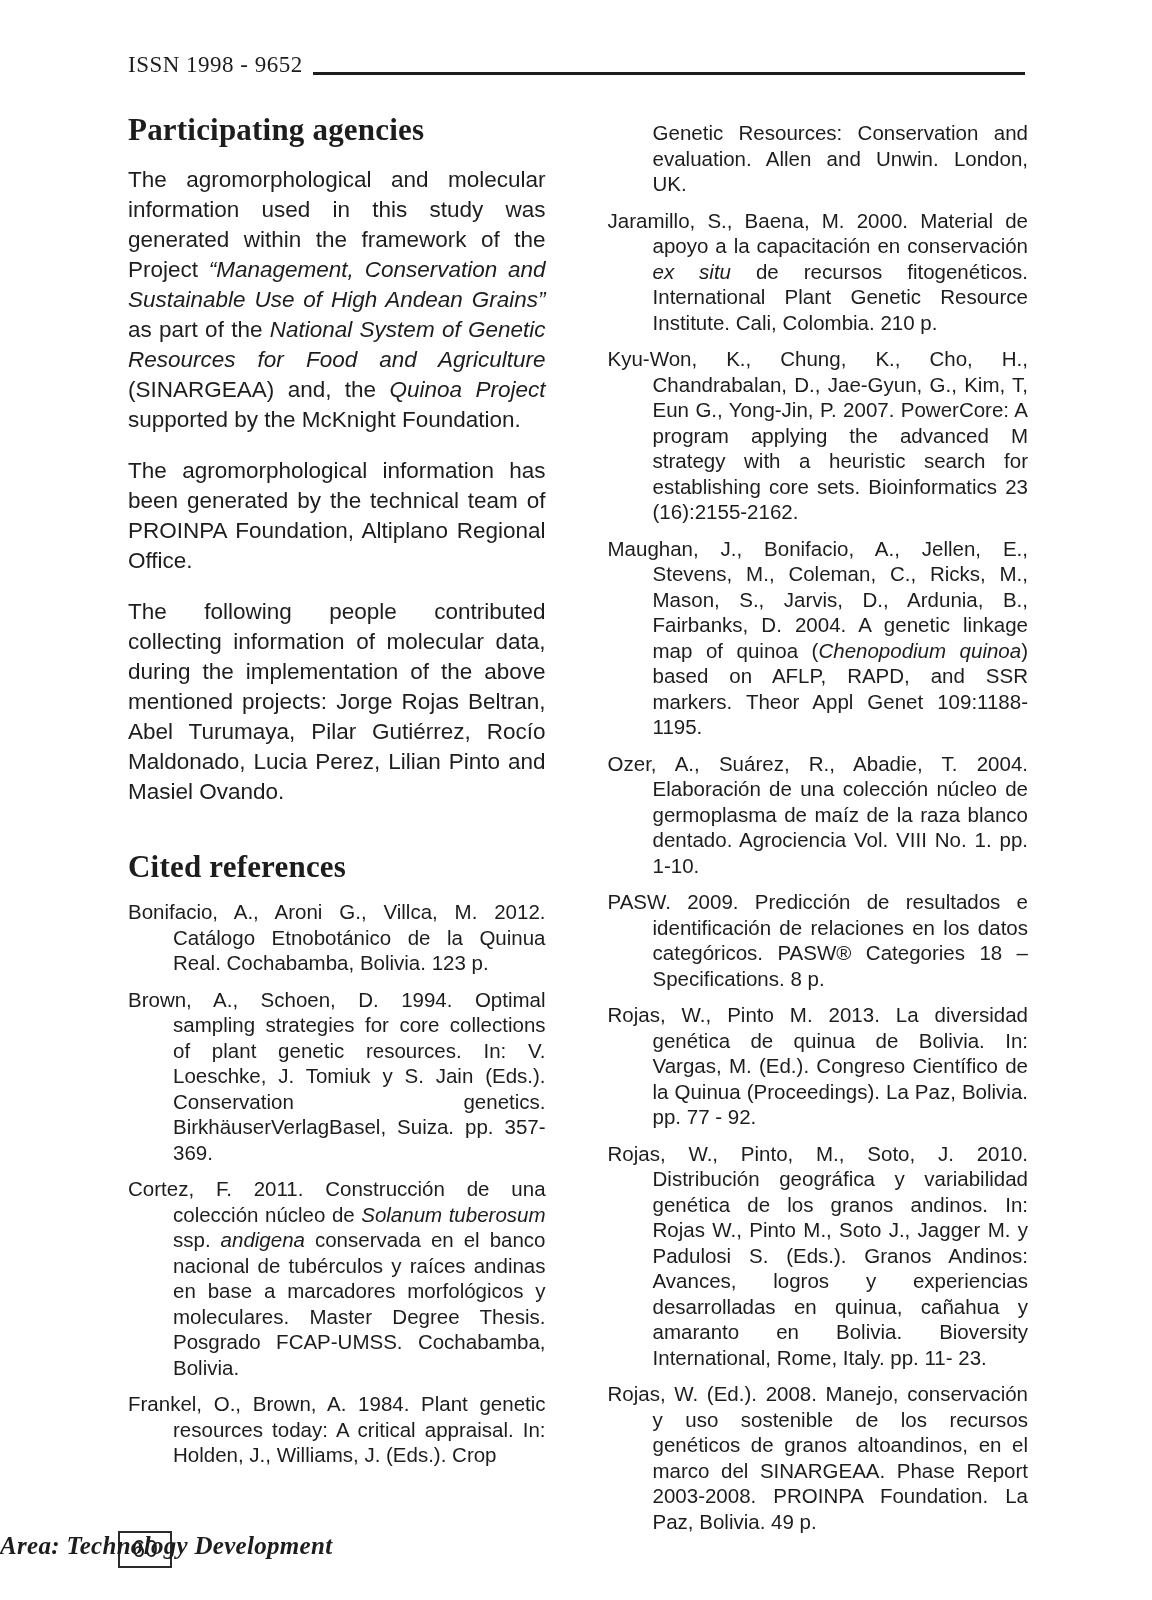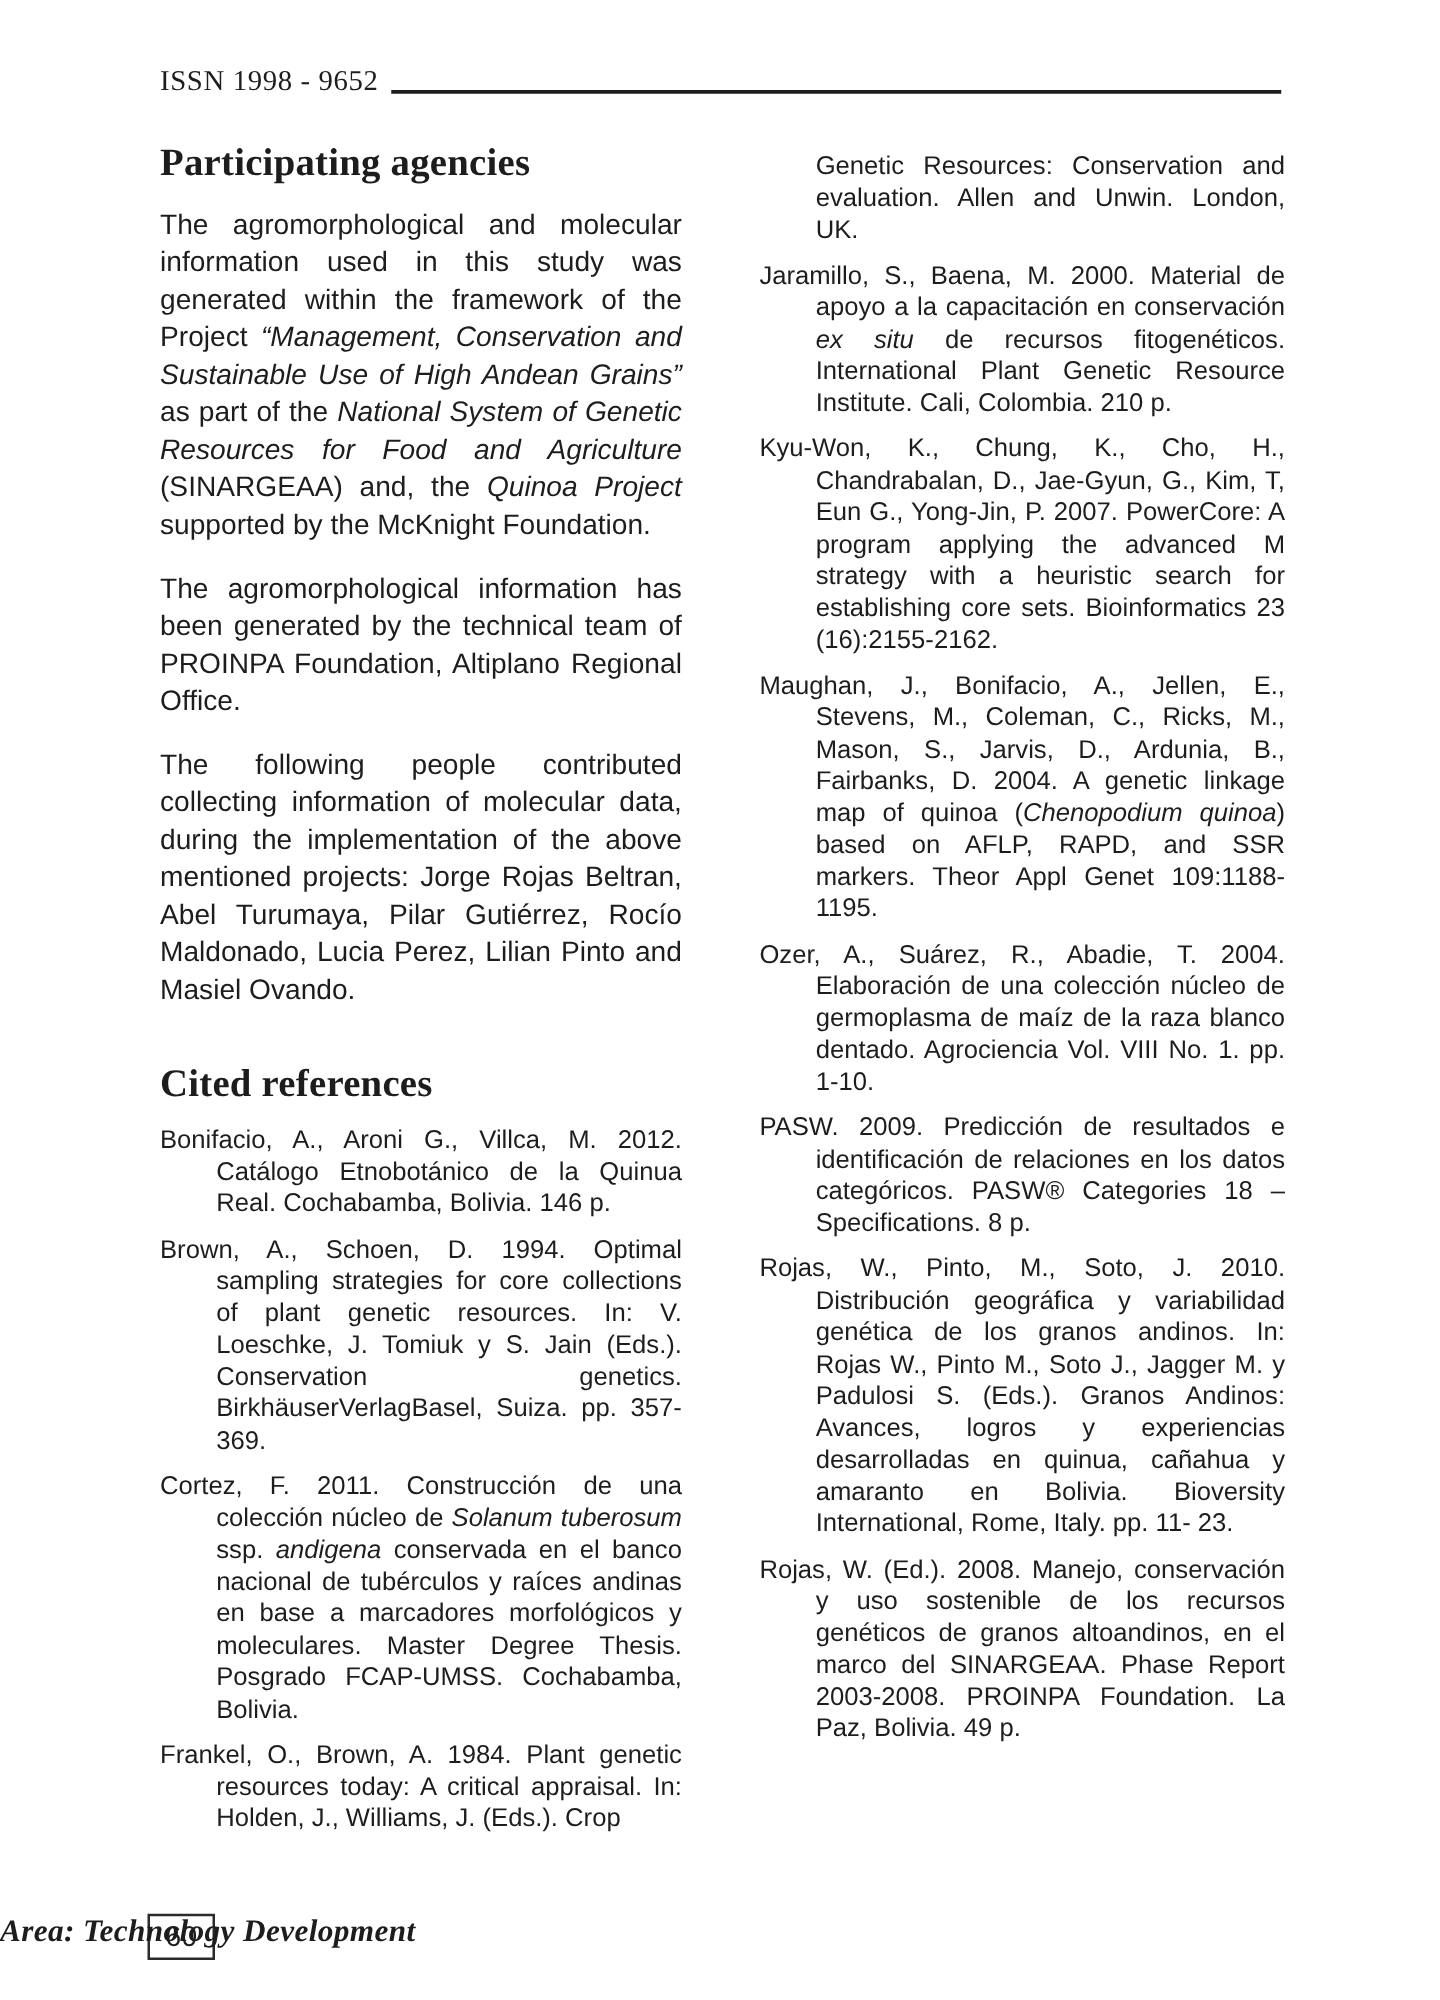--- a/index.html
+++ b/index.html
@@ -112,21 +112,21 @@
       <h1 class="sec-title">Participating agencies</h1>
 
       <p class="body-para"><span>The agromorphological and molecular information used in this study was generated within the framework of the Project </span><span class="it">“Management, Conservation and Sustainable Use of High Andean Grains”</span><span> as part of the </span><span class="it">National System of Genetic Resources for Food and Agriculture</span><span> (SINARGEAA) and, the </span><span class="it">Quinoa Project</span><span> supported by the McKnight Foundation.</span></p>
 
       <p class="body-para">The agromorphological information has been generated by the technical team of PROINPA Foundation, Altiplano Regional Office.</p>
 
       <p class="body-para">The following people contributed collecting information of molecular data, during the implementation of the above mentioned projects: Jorge Rojas Beltran, Abel Turumaya, Pilar Gutiérrez, Rocío Maldonado, Lucia Perez, Lilian Pinto and Masiel Ovando.</p>
 
       <h1 class="sec-title cited">Cited references</h1>
 
-      <p class="ref"><span>Bonifacio, A., Aroni G., Villca, M. 2012. Catálogo Etnobotánico de la Quinua Real. Cochabamba, Bolivia. 146 p.</span></p>
+      <p class="ref"><span>Bonifacio, A., Aroni G., Villca, M. 2012. Catálogo Etnobotánico de la Quinua Real. Cochabamba, Bolivia. 123 p.</span></p>
 
       <p class="ref"><span>Brown, A., Schoen, D. 1994. Optimal sampling strategies for core collections of plant genetic resources. In: V. Loeschke, J. Tomiuk y S. Jain (Eds.). Conservation genetics. BirkhäuserVerlagBasel, Suiza. pp. 357-369.</span></p>
 
       <p class="ref"><span>Cortez, F. 2011. Construcción de una colección núcleo de </span><span class="it">Solanum tuberosum</span><span> ssp. </span><span class="it">andigena</span><span> conservada en el banco nacional de tubérculos y raíces andinas en base a marcadores morfológicos y moleculares. Master Degree Thesis. Posgrado FCAP-UMSS. Cochabamba, Bolivia.</span></p>
 
       <p class="ref"><span>Frankel, O., Brown, A. 1984. Plant genetic resources today: A critical appraisal. In: Holden, J., Williams, J. (Eds.). Crop</span></p>
     </div>
 
     <div class="col-right">
       <p class="ref cont"><span>Genetic Resources: Conservation and evaluation. Allen and Unwin. London, UK.</span></p>
@@ -134,20 +134,21 @@
       <p class="ref"><span>Jaramillo, S., Baena, M. 2000. Material de apoyo a la capacitación en conservación </span><span class="it">ex situ</span><span> de recursos fitogenéticos. International Plant Genetic Resource Institute. Cali, Colombia. 210 p.</span></p>
 
       <p class="ref"><span>Kyu-Won, K., Chung, K., Cho, H., Chandrabalan, D., Jae-Gyun, G., Kim, T, Eun G., Yong-Jin, P. 2007. PowerCore: A program applying the advanced M strategy with a heuristic search for establishing core sets. Bioinformatics 23 (16):2155-2162.</span></p>
 
       <p class="ref"><span>Maughan, J., Bonifacio, A., Jellen, E., Stevens, M., Coleman, C., Ricks, M., Mason, S., Jarvis, D., Ardunia, B., Fairbanks, D. 2004. A genetic linkage map of quinoa (</span><span class="it">Chenopodium quinoa</span><span>) based on AFLP, RAPD, and SSR markers. Theor Appl Genet 109:1188-1195.</span></p>
 
       <p class="ref"><span>Ozer, A., Suárez, R., Abadie, T. 2004. Elaboración de una colección núcleo de germoplasma de maíz de la raza blanco dentado. Agrociencia Vol. VIII No. 1. pp. 1-10.</span></p>
 
       <p class="ref"><span>PASW. 2009. Predicción de resultados e identificación de relaciones en los datos categóricos. PASW® Categories 18 – Specifications. 8 p.</span></p>
 
+      <p class="ref"><span>Rojas, W., Pinto M. 2013. La diversidad genética de quinua de Bolivia. In: Vargas, M. (Ed.). Congreso Científico de la Quinua (Proceedings). La Paz, Bolivia. pp. 77 - 92.</span></p>
 
       <p class="ref"><span>Rojas, W., Pinto, M., Soto, J. 2010. Distribución geográfica y variabilidad genética de los granos andinos. In: Rojas W., Pinto M., Soto J., Jagger M. y Padulosi S. (Eds.). Granos Andinos: Avances, logros y experiencias desarrolladas en quinua, cañahua y amaranto en Bolivia. Bioversity International, Rome, Italy. pp. 11- 23.</span></p>
 
       <p class="ref"><span>Rojas, W. (Ed.). 2008. Manejo, conservación y uso sostenible de los recursos genéticos de granos altoandinos, en el marco del SINARGEAA. Phase Report 2003-2008. PROINPA Foundation. La Paz, Bolivia. 49 p.</span></p>
     </div>
 
   </div>
 
   <div class="page-number-box">
       <span>60</span>

